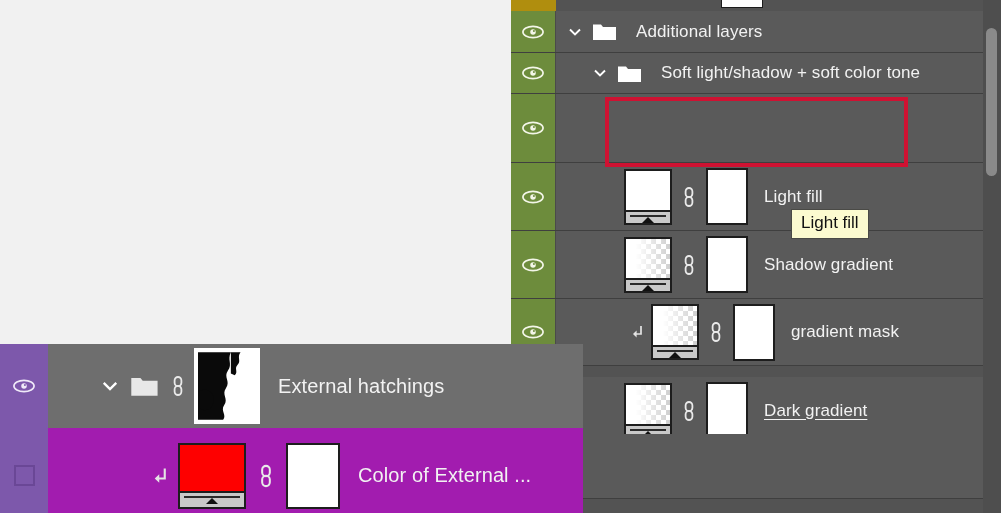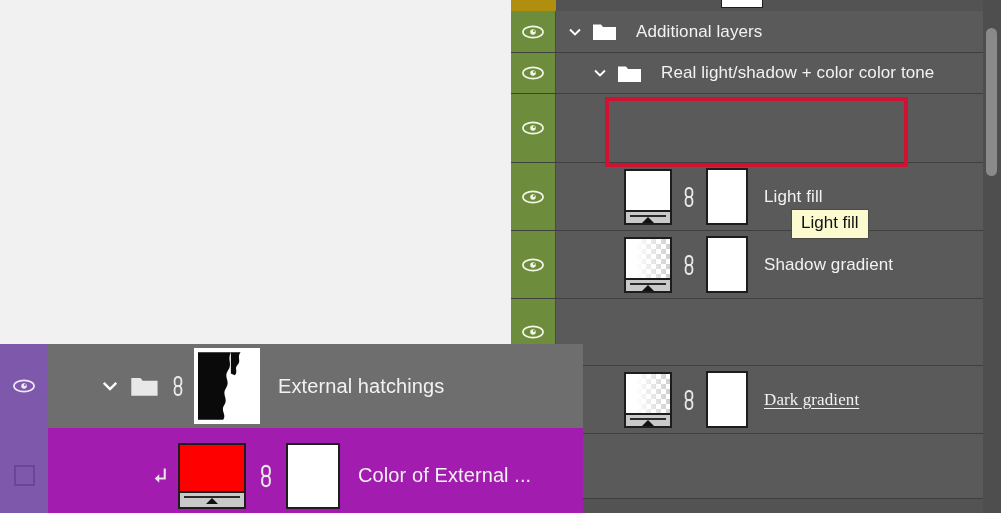--- a/index.html
+++ b/index.html
@@ -190,21 +190,21 @@
       <div class="body">
         <div class="spacer" style="width:36px;"></div>
         <svg class="chev" viewBox="0 0 16 16">
           <path d="M3 5.5 L8 10.5 L13 5.5" fill="none" stroke="#ffffff" stroke-width="1.9"></path>
         </svg>
         <div class="spacer" style="width:9px;"></div>
         <svg class="folder" viewBox="0 0 26 21">
           <path d="M1 3.5 h8 l2 2.5 h13 v13 h-23 z" fill="#ffffff"></path>
         </svg>
         <div class="spacer" style="width:18px;"></div>
-        <span class="lname">Real light/shadow + color color tone</span>
+        <span class="lname">Soft light/shadow + soft color tone</span>
       </div>
     </div>
 
     <div class="row" style="top:94px;height:69px;">
       <div class="eye-col">
         <svg class="eye" viewBox="0 0 24 15">
           <ellipse cx="12" cy="7.5" rx="11" ry="6.2" fill="none" stroke="#f3f6e8" stroke-width="1.8"></ellipse>
           <circle cx="12" cy="7.5" r="3" fill="#f3f6e8"></circle>
           <circle cx="13" cy="6.4" r="1.1" fill="#6d8c3c"></circle>
         </svg>
@@ -265,23 +265,45 @@
     </div>
 
     <div class="row" style="top:299px;height:67px;">
       <div class="eye-col">
         <svg class="eye" viewBox="0 0 24 15">
           <ellipse cx="12" cy="7.5" rx="11" ry="6.2" fill="none" stroke="#f3f6e8" stroke-width="1.8"></ellipse>
           <circle cx="12" cy="7.5" r="3" fill="#f3f6e8"></circle>
           <circle cx="13" cy="6.4" r="1.1" fill="#6d8c3c"></circle>
         </svg>
       </div>
-    </div>
-
-    <div class="row" style="top:366px;height:68px;font-family:Liberation Serif, serif;">
+      <div class="body">
+        <div class="spacer" style="width:75px;"></div>
+        <svg class="clipArrow" viewBox="0 0 14 16">
+          <path d="M10 2 v8 h-7" fill="none" stroke="#e4e4e4" stroke-width="1.7"></path>
+          <path d="M5.6 6.6 L2 10 L5.6 13.4 z" fill="#e4e4e4"></path>
+        </svg>
+        <div class="spacer" style="width:6px;"></div>
+        <div class="thumb" style="width:48px;height:56px;">
+          <div class="checker"></div>
+          <div class="gradwhite"></div>
+          <div class="adjbar"></div>
+        </div>
+        <div class="spacer" style="width:9px;"></div>
+        <svg class="link" viewBox="0 0 16 26">
+          <path d="M8 4 a3.4 3.4 0 0 1 3.4 3.4 v2.4 a3.4 3.4 0 0 1 -6.8 0 v-2.4 A3.4 3.4 0 0 1 8 4 z" fill="none" stroke="#e9e9e9" stroke-width="1.8"></path>
+          <path d="M8 22 a3.4 3.4 0 0 0 3.4 -3.4 v-2.4 a3.4 3.4 0 0 0 -6.8 0 v2.4 A3.4 3.4 0 0 0 8 22 z" fill="none" stroke="#e9e9e9" stroke-width="1.8"></path>
+        </svg>
+        <div class="spacer" style="width:9px;"></div>
+        <div class="mask" style="width:42px;height:57px;"></div>
+        <div class="spacer" style="width:16px;"></div>
+        <span class="lname">gradient mask</span>
+      </div>
+    </div>
+
+    <div class="row" style="top:377px;height:68px;">
       <div class="eye-col">
         <svg class="eye" viewBox="0 0 24 15">
           <ellipse cx="12" cy="7.5" rx="11" ry="6.2" fill="none" stroke="#f3f6e8" stroke-width="1.8"></ellipse>
           <circle cx="12" cy="7.5" r="3" fill="#f3f6e8"></circle>
           <circle cx="13" cy="6.4" r="1.1" fill="#6d8c3c"></circle>
         </svg>
       </div>
       <div class="body">
         <div class="spacer" style="width:68px;"></div>
         <div class="thumb" style="width:48px;height:56px;">

